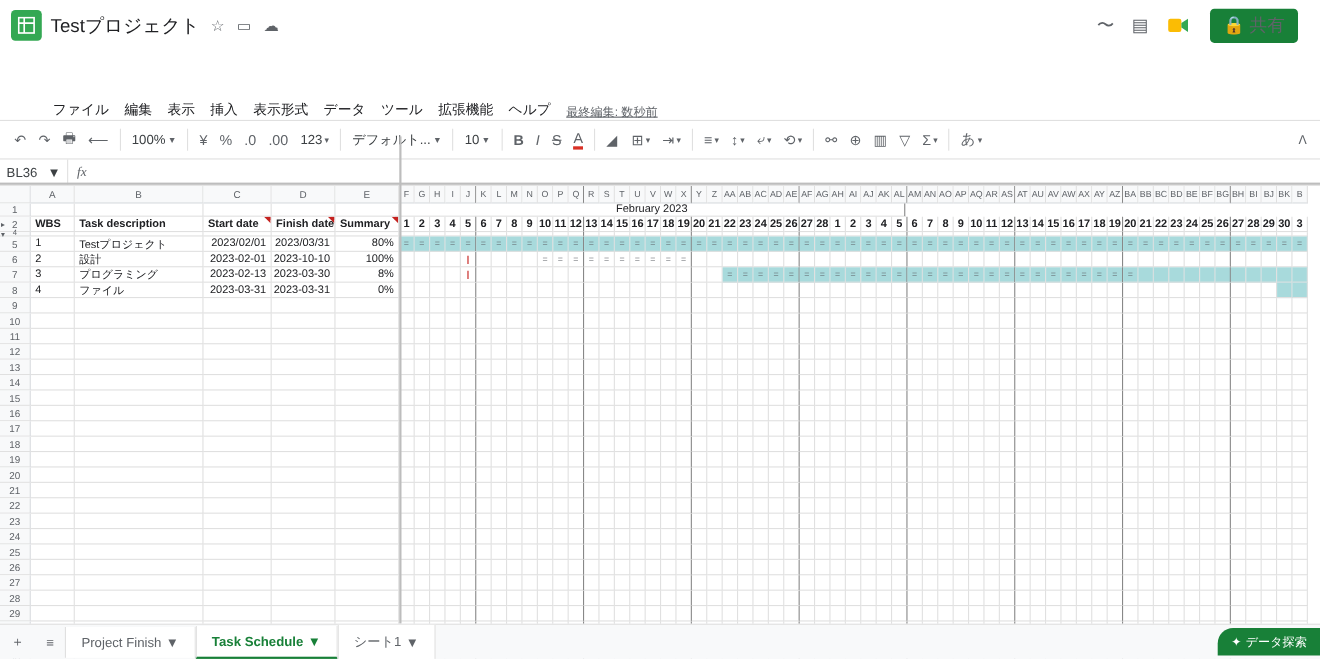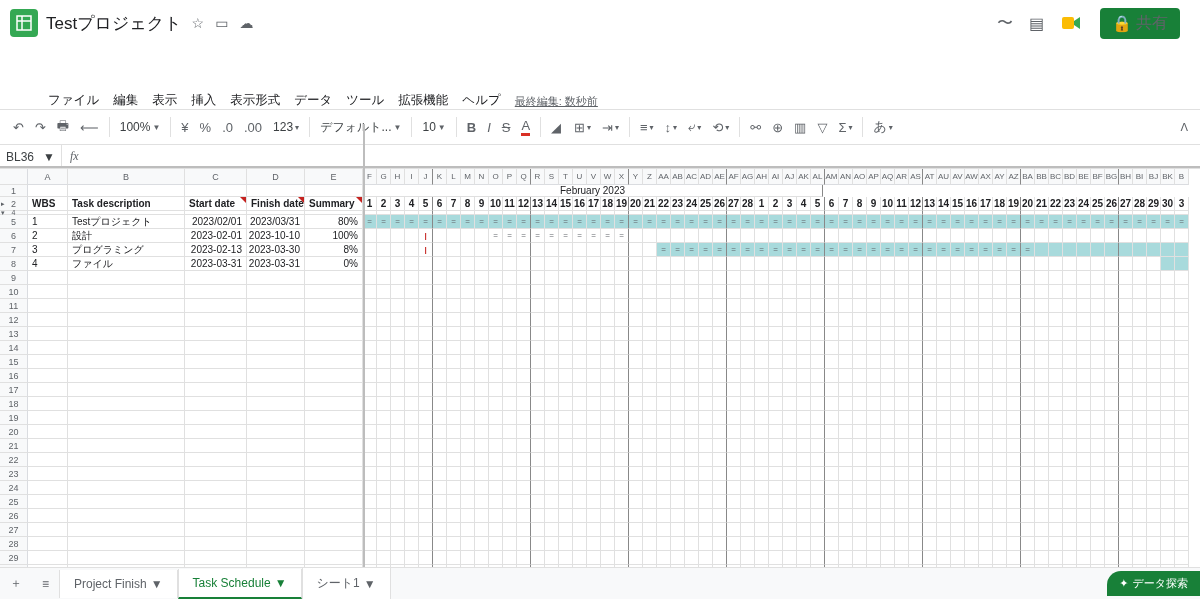--- a/index.html
+++ b/index.html
@@ -36,21 +36,21 @@
   .month{justify-content:center;}
   .gantt-fill{background:#a8dadc;}
   .gantt-mark::after{content:"="; color:#5f6368; font-size:8px;}
   .prog-mark{color:#c5221f; font-weight:bold;}
   .rednote{position:relative;}
   .rednote::before{content:""; position:absolute; top:0; right:0; border:3px solid transparent; border-top-color:#c5221f; border-right-color:#c5221f;}
   .thickR{border-right:1px solid #888 !important;}
   .sheetbar { position:absolute; bottom:0; left:0; right:0; height:32px; border-top:1px solid #e0e0e0; display:flex; align-items:center; background:#f8f9fa; font-size:12px;}
   .sheetbar .sbtn{padding:6px 10px; color:#5f6368; cursor:pointer;}
   .tab{padding:7px 14px; background:#fff; border-right:1px solid #e0e0e0; border-left:1px solid #e0e0e0; display:flex; align-items:center; gap:4px; color:#5f6368; cursor:pointer;}
-  .tab.active{color:#188038; border-bottom:2px solid #188038; background:#fff; font-weight:400;}
+  .tab.active{color:#188038; border-bottom:2px solid #188038; background:#fff; font-weight:700;}
   .explore{margin-left:auto; background:#188038; color:#fff; border-radius:14px 0 0 0; padding:5px 12px; font-size:11px; display:flex; align-items:center; gap:4px;}
   .ralign{justify-content:flex-end;}
   .frozen-v{position:absolute; top:124px; bottom:32px; width:2px; background:#bdbdbd; left:363px;}
   .frozen-h{position:absolute; left:0; right:0; height:2px; background:#bdbdbd; top:166px;}
 </style>
 </head>
 <body>
 
 <div class="titlebar">
   <div class="logo">

